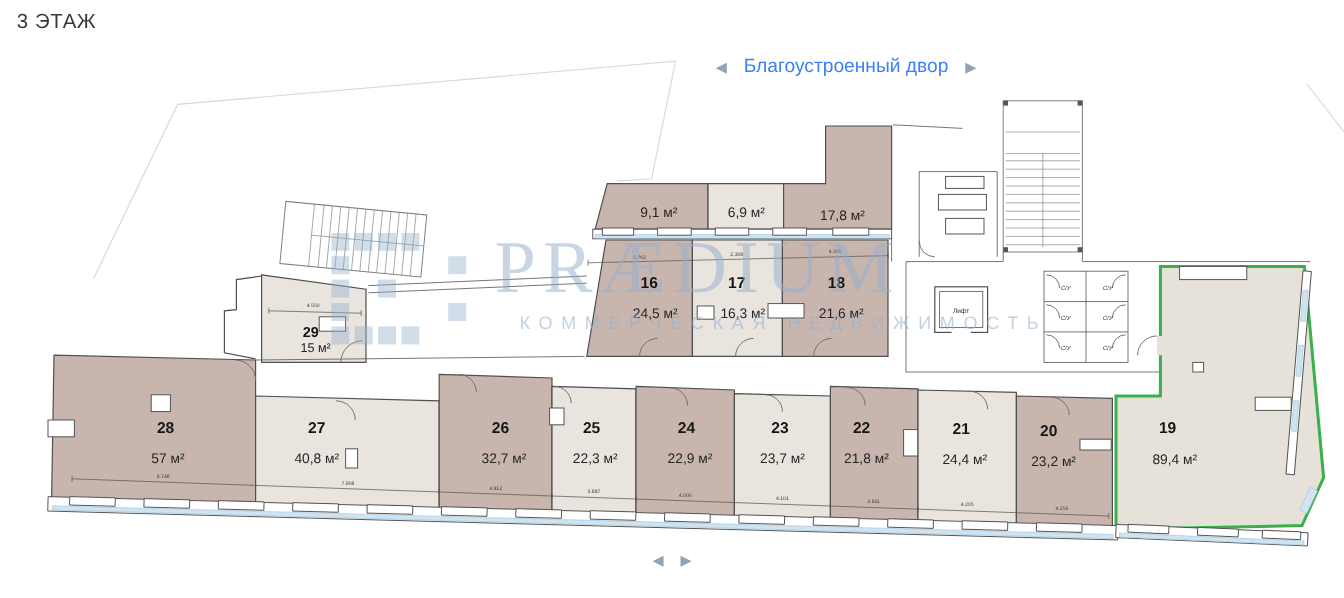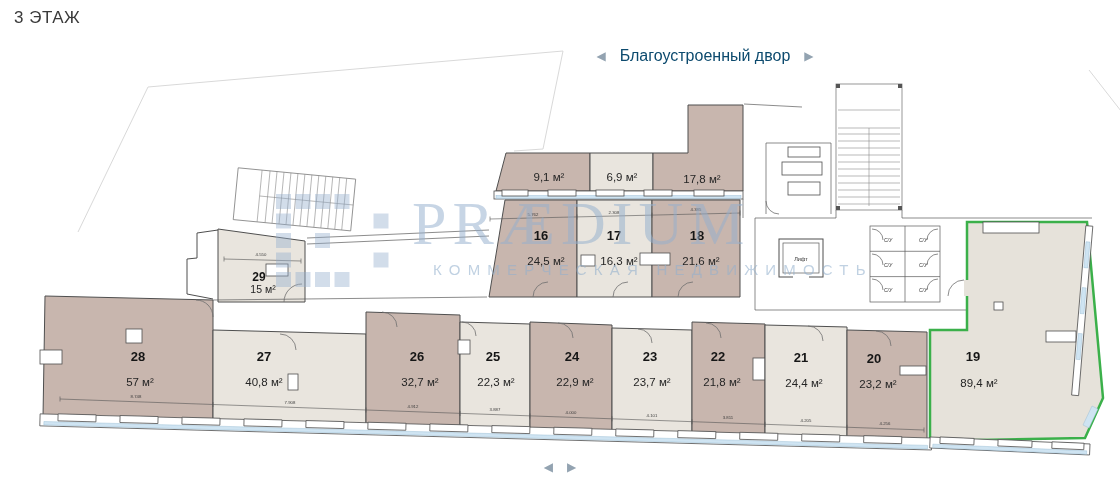--- a/index.html
+++ b/index.html
@@ -1,20 +1,20 @@
 <!DOCTYPE html>
 <html><head>
 <meta charset="utf-8">
 <style>
   html,body{margin:0;padding:0;width:1120px;height:498px;background:#fff;overflow:hidden;
     font-family:"Liberation Sans",sans-serif;position:relative;}
   .stage{position:absolute;inset:0;width:976px;height:498px;}
   .floor-title{position:absolute;left:14px;top:8px;font-size:17px;color:#3a3a3a;letter-spacing:.5px;}
   .street{position:absolute;display:flex;align-items:center;gap:14px;white-space:nowrap;}
-  .street .sname{font-size:16px;color:#0c4a6e;}
+  .street .sname{font-size:16px;color:#3b82f6;}
   .street .arr{font-size:12px;color:#93a3b1;cursor:pointer;}
   .street-top{left:705px;top:47px;transform:translateX(-50%);}
   .street-bottom{left:560px;top:460px;transform:translateX(-50%);}
   svg text{font-family:"Liberation Sans",sans-serif;}
   .rnum{font-size:13px;font-weight:bold;fill:#161616;text-anchor:middle;}
   .rnum29{font-size:12px;font-weight:bold;fill:#161616;text-anchor:middle;}
   .rarea{font-size:11.5px;fill:#252525;text-anchor:middle;}
   .rarea-s{font-size:10.5px;fill:#252525;text-anchor:middle;}
   .dimt{font-size:4.3px;fill:#3c3c3c;text-anchor:middle;}
   .wct{font-size:5px;font-style:italic;fill:#333;text-anchor:middle;}

